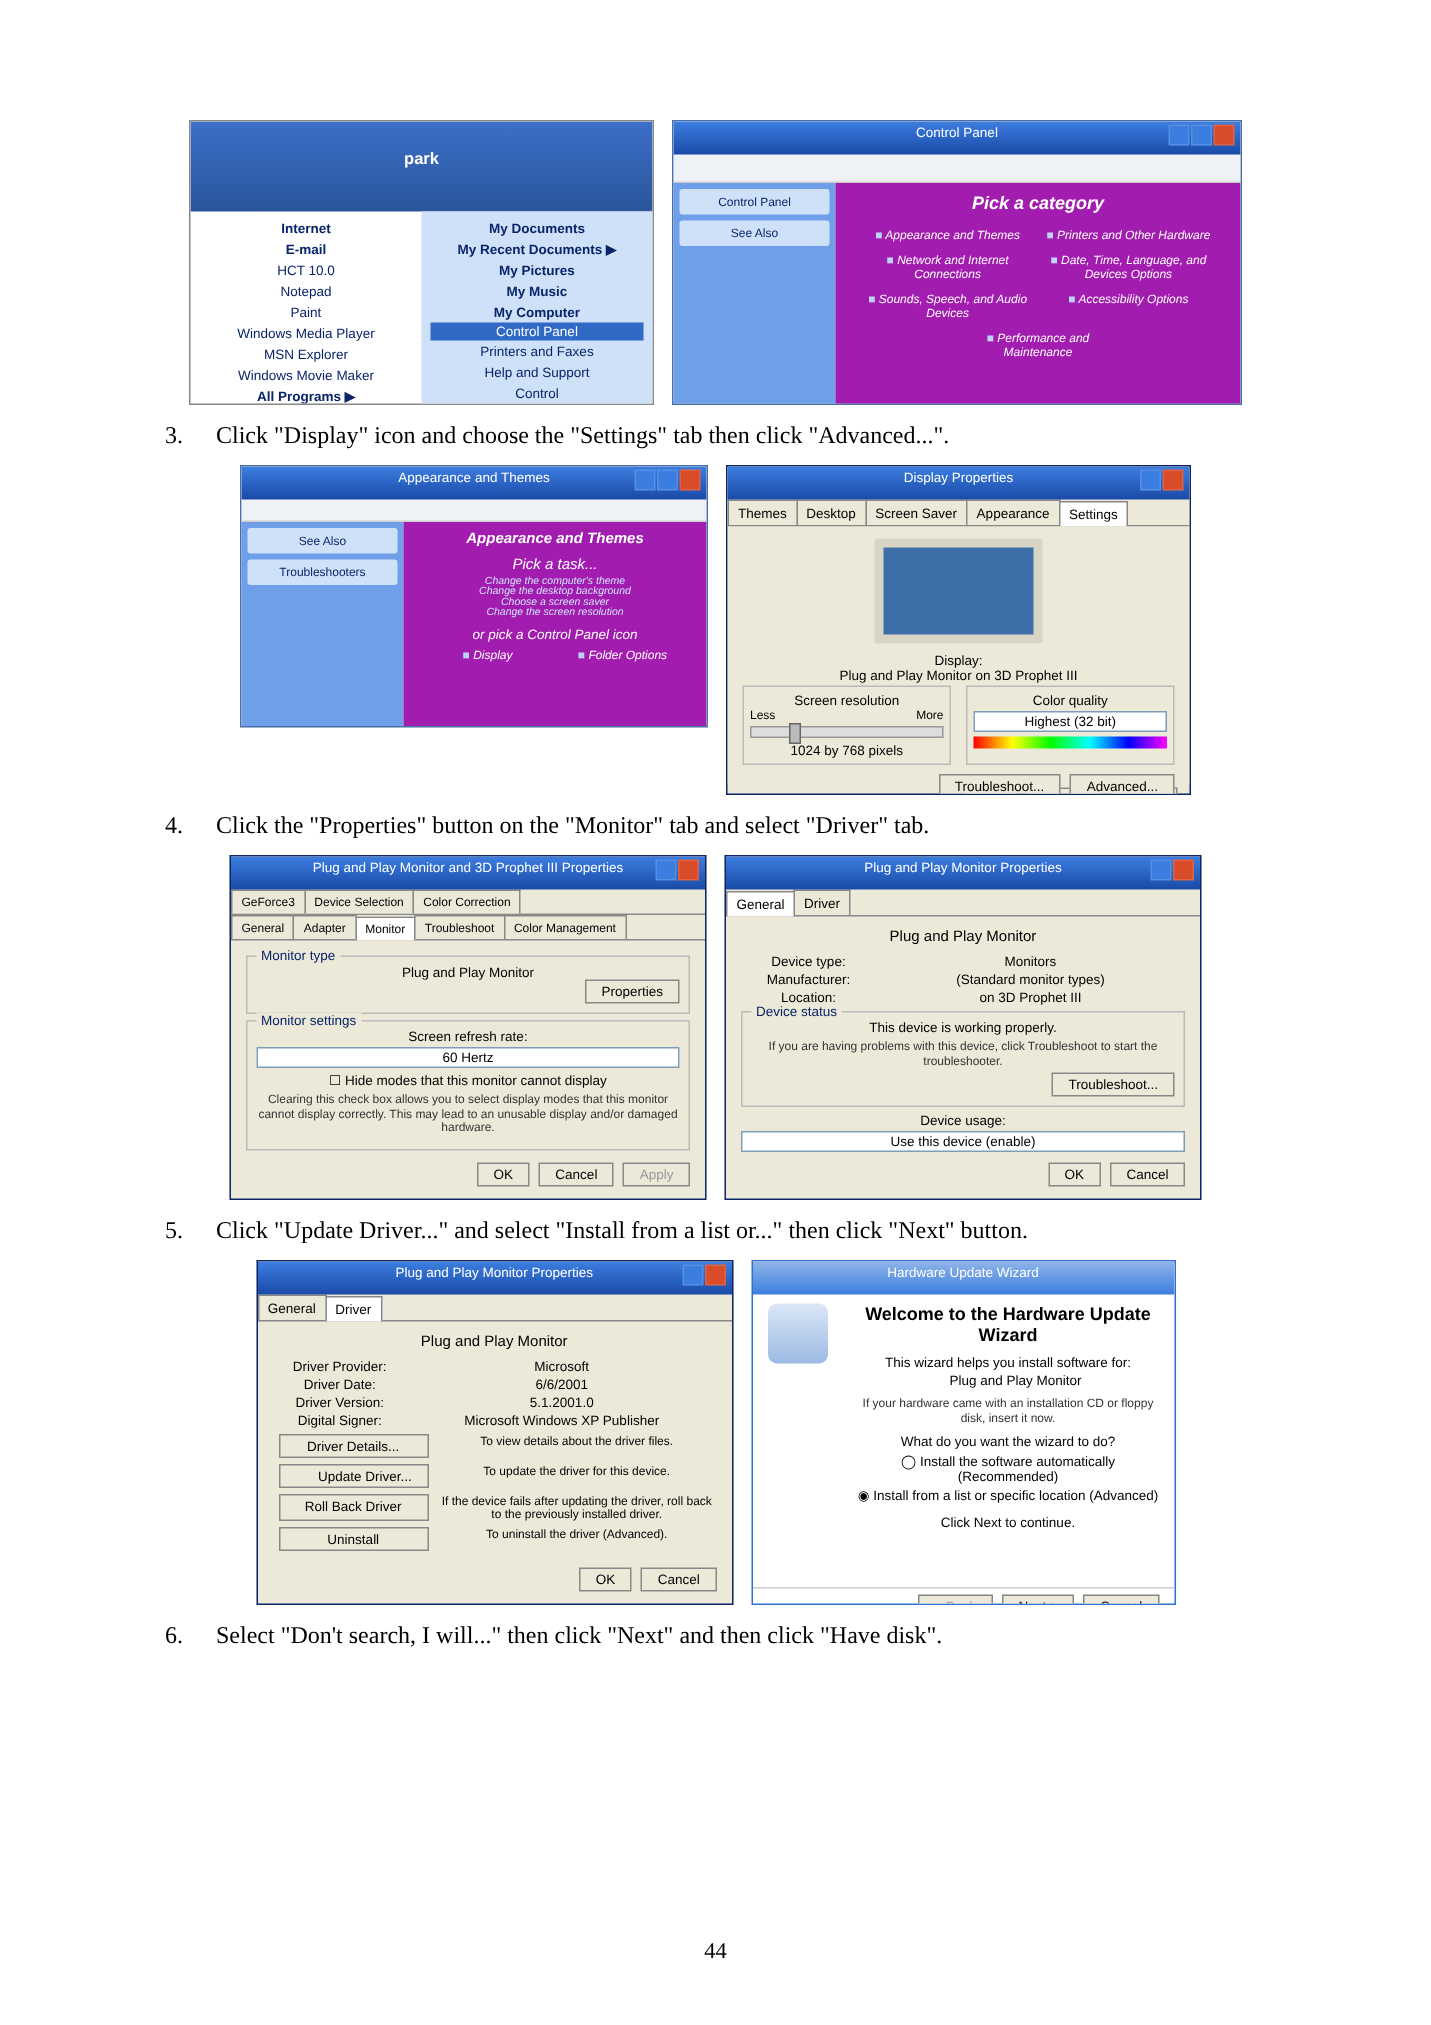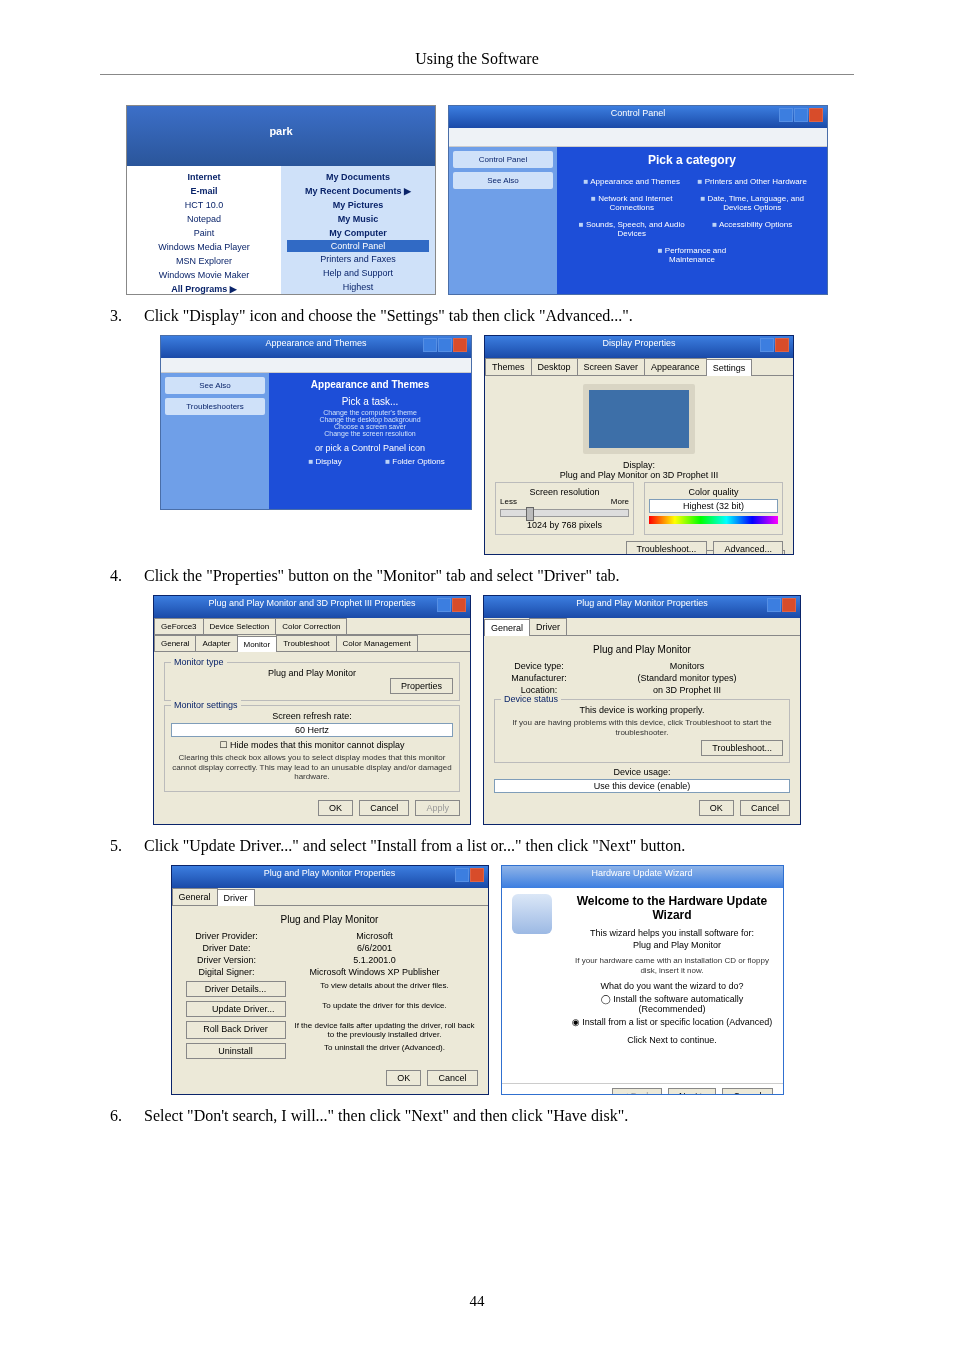--- a/index.html
+++ b/index.html
@@ -65,21 +65,21 @@
   .fig1-left .sm-bot { height:18px; background:linear-gradient(#3c6fc8,#2a559a); text-align:right; color:#fff; font-size:9px; padding:2px 6px; }
 
   .fig1-right { width: 380px; height: 190px; }
   .xp-title { height:18px; background:linear-gradient(#3c7ee0,#1a4aa8); color:#fff; font-size:9px; padding:2px 6px; position:relative; }
   .xp-title .xbtns { position:absolute; right:4px; top:2px; }
   .xp-title .xb { display:inline-block; width:12px; height:12px; background:#d84c2a; margin-left:1px; border:1px solid #fff2; }
   .xp-title .xb.m { background:#3c7ee0; }
   .cat-area { display:flex; height:150px; }
   .cat-area .side { width:100px; background:#6f9fe8; padding:4px; color:#fff; font-size:8px; }
   .cat-area .side .box { background:#cfe1f9; color:#0a246a; padding:4px; margin-bottom:4px; border-radius:2px; }
-  .cat-area .main { flex:1; background:#1d4ed8; padding:6px 8px; }
+  .cat-area .main { flex:1; background:#a21caf; padding:6px 8px;font-style:italic; }
   .cat-area .main h4 { margin:0 0 6px 0; color:#fff; font-size:12px; font-weight:bold; }
   .cat-item { display:inline-block; width:45%; color:#fff; font-size:8px; padding:4px 2px; vertical-align:top; }
   .cat-item::before { content:"■ "; color:#bcd3f7; }
 
   
   .fig2-left { width:312px; height:175px; }
   .fig2-left .cat-area .main h4 { font-size:10px; }
   .fig2-right { width:310px; height:220px; background:#ece9d8; border:1px solid #0a246a; }
   .tabbar { display:flex; border-bottom:1px solid #888; background:#ece9d8; font-size:9px;align-items:center; }
   .tabbar .tab { padding:3px 6px; border:1px solid #888; border-bottom:none; background:#ece9d8; margin-right:-1px; color:#000; }
@@ -119,21 +119,20 @@
   .radio::before { content:"◯ "; }
   .radio.sel::before { content:"◉ "; }
   .wiz-btns { text-align:right; padding:4px 10px; border-top:1px solid #ccc; }
 
   .page-num { position:absolute; bottom:40px; left:0; right:0; text-align:center; font-size:15px; }
 </style>
 </head>
 <body>
 
 <div class="page">
-  <div class="header-title">Using the Software</div>
 
   <div class="figrow" style="margin-top:30px;">
     
     <div class="shot fig1-left">
       <div class="sm-top">park</div>
       <div class="sm-body">
         <div class="sm-col">
           <div class="sm-item b">Internet</div>
           <div class="sm-item b">E-mail</div>
           <div class="sm-item">HCT 10.0</div>
@@ -146,21 +145,21 @@
         </div>
         <div class="sm-col right">
           <div class="sm-item b">My Documents</div>
           <div class="sm-item b">My Recent Documents ▶</div>
           <div class="sm-item b">My Pictures</div>
           <div class="sm-item b">My Music</div>
           <div class="sm-item b">My Computer</div>
           <div class="sm-item sel">Control Panel</div>
           <div class="sm-item">Printers and Faxes</div>
           <div class="sm-item">Help and Support</div>
-          <div class="sm-item">Highest</div>
+          <div class="sm-item">Control</div>
           <div class="sm-item">Run...</div>
         </div>
       </div>
       <div class="sm-bot">
         <span>Log Off</span>&nbsp;&nbsp;
         <span>Turn Off Computer</span>
       </div>
     </div>
     
     <div class="shot fig1-right">

